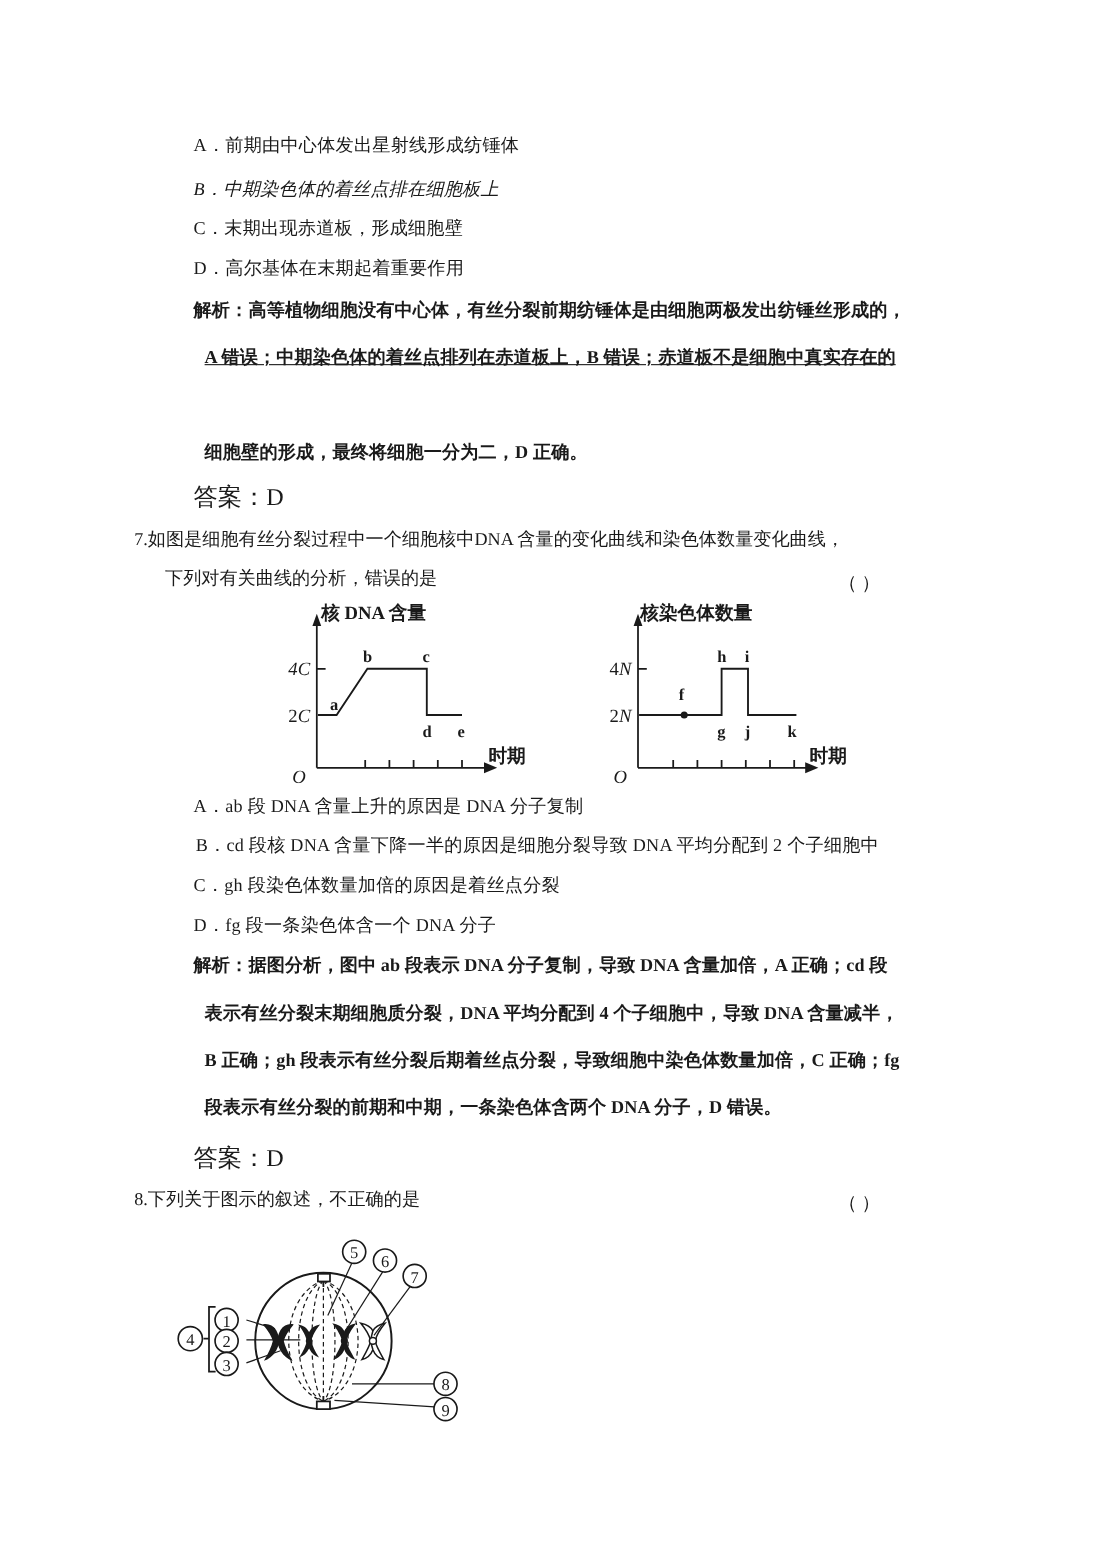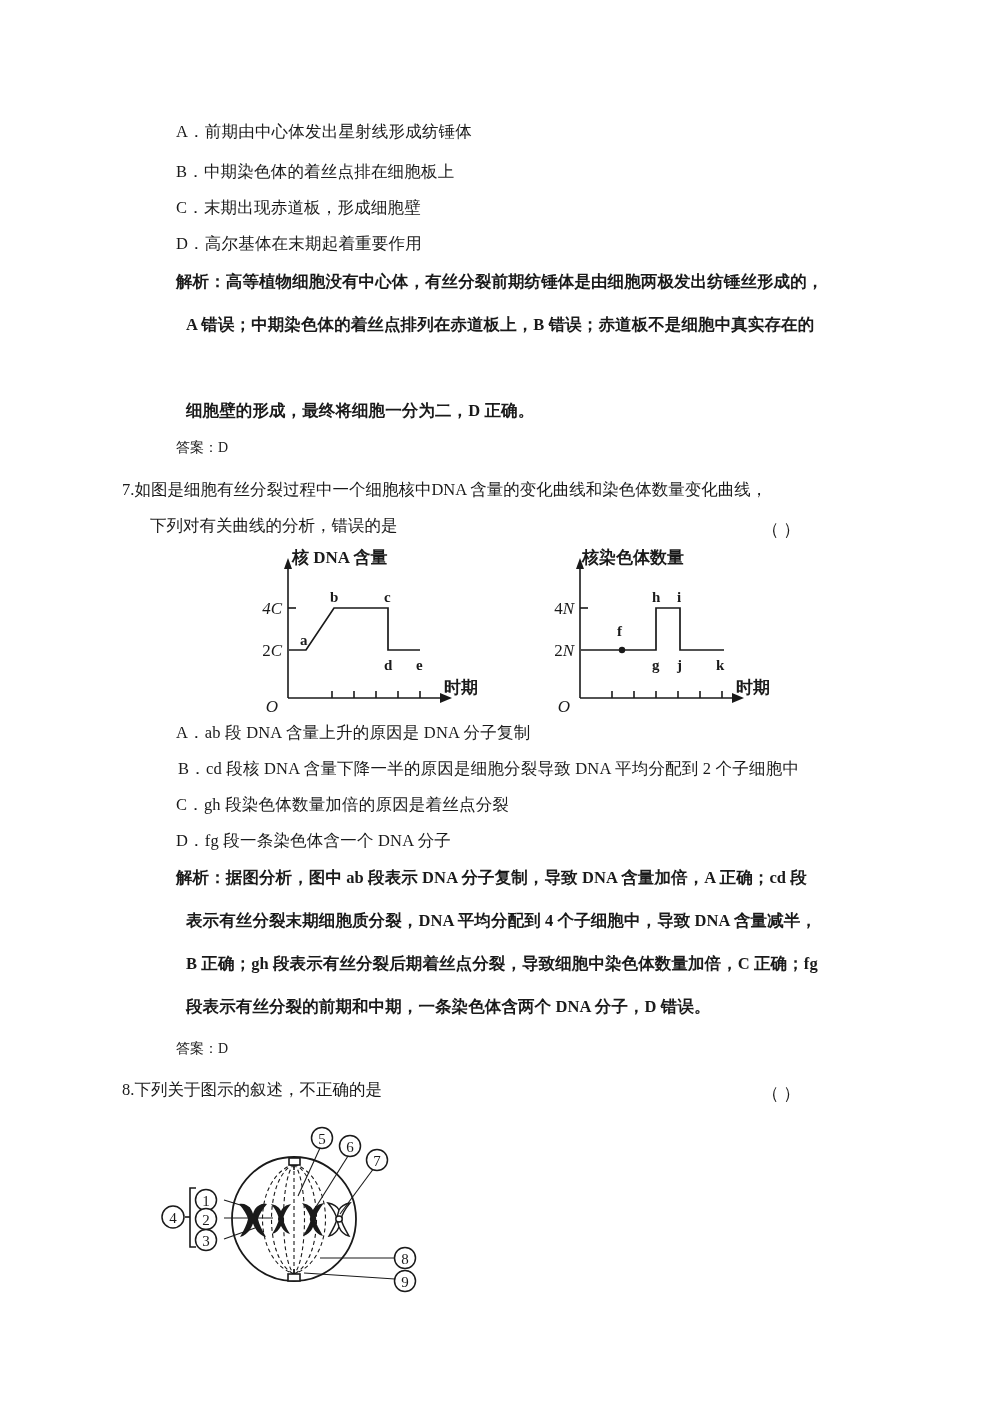--- a/index.html
+++ b/index.html
@@ -39,21 +39,21 @@
     text-align: center;
   }
   .qline {
     position: absolute;
     font-size: 16.5px;
     line-height: 1;
     white-space: nowrap;
   }
   .ansline {
     position: absolute;
-    font-size: 14px;
+    font-size: 22px;
     line-height: 1;
     white-space: nowrap;
   }
   .bold { font-weight: bold; }
   .paren {
     position: absolute;
     font-size: 17px;
     letter-spacing: 9px;
     white-space: nowrap;
   }
@@ -64,26 +64,26 @@
 
   
   .cell-wrap { position: absolute; }
 </style>
 </head>
 <body>
 
 <div class="page">
 
   <div class="opt" style="left:176px; top:120px;">A．前期由中心体发出星射线形成纺锤体</div>
-  <div class="opt" style="left:176px; top:160px;">B．中期染色体的着丝点排在细胞板上</div>
+  <div class="opt" style="left:176px; top:160px;font-style:italic;">B．中期染色体的着丝点排在细胞板上</div>
   <div class="opt" style="left:176px; top:196px;">C．末期出现赤道板，形成细胞壁</div>
   <div class="opt" style="left:176px; top:232px;">D．高尔基体在末期起着重要作用</div>
 
   <div class="para bold" style="left:176px; top:270px;">解析：高等植物细胞没有中心体，有丝分裂前期纺锤体是由细胞两极发出纺锤丝形成的，</div>
-  <div class="para bold" style="left:186px; top:313px;">A 错误；中期染色体的着丝点排列在赤道板上，B 错误；赤道板不是细胞中真实存在的</div>
+  <div class="para bold" style="left:186px; top:313px;text-decoration:underline;">A 错误；中期染色体的着丝点排列在赤道板上，B 错误；赤道板不是细胞中真实存在的</div>
   <div class="para bold" style="left:186px; top:399px;">细胞壁的形成，最终将细胞一分为二，D 正确。</div>
 
   <div class="ansline" style="left:176px; top:437px;">答案：D</div>
 
   <div class="qline" style="left:122px; top:478px;">7.如图是细胞有丝分裂过程中一个细胞核中DNA 含量的变化曲线和染色体数量变化曲线，</div>
   <div class="qline" style="left:150px; top:514px;">下列对有关曲线的分析，错误的是</div>
   <div class="paren" style="left:762px; top:514px; letter-spacing:0px;">（    ）</div>
 
   <div class="chart-wrap" style="left:248px; top:546px; width:240px; height:162px;">
     <svg class="chart-svg" width="240" height="162" viewBox="0 0 240 162">

